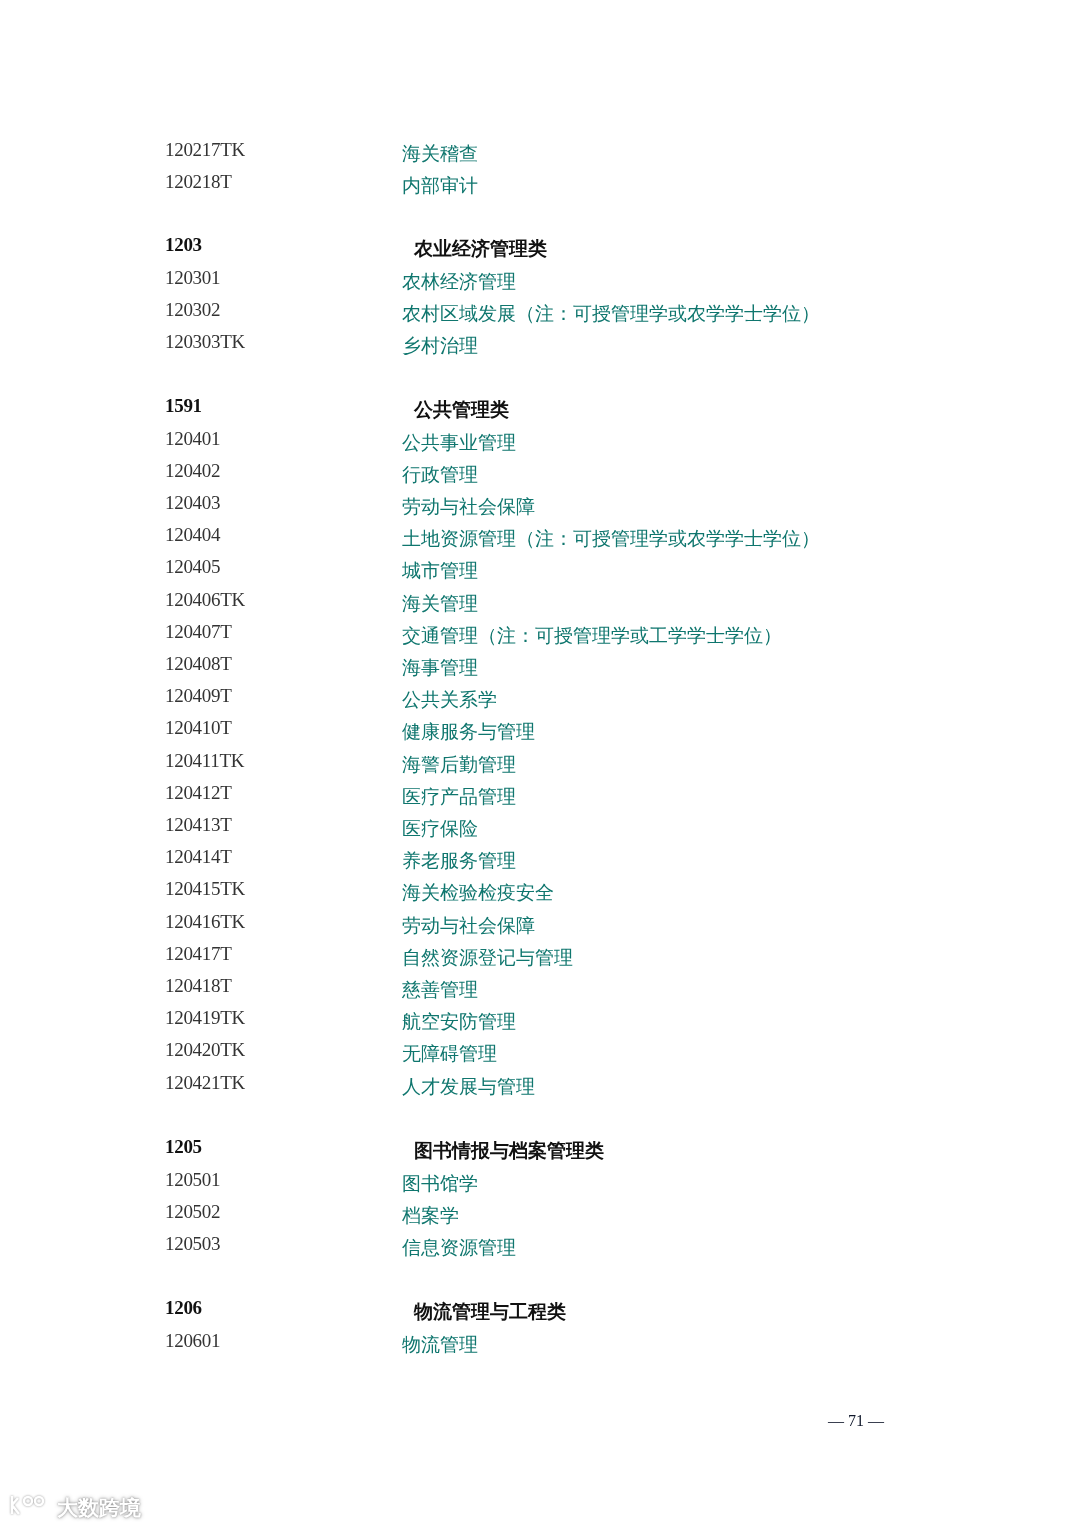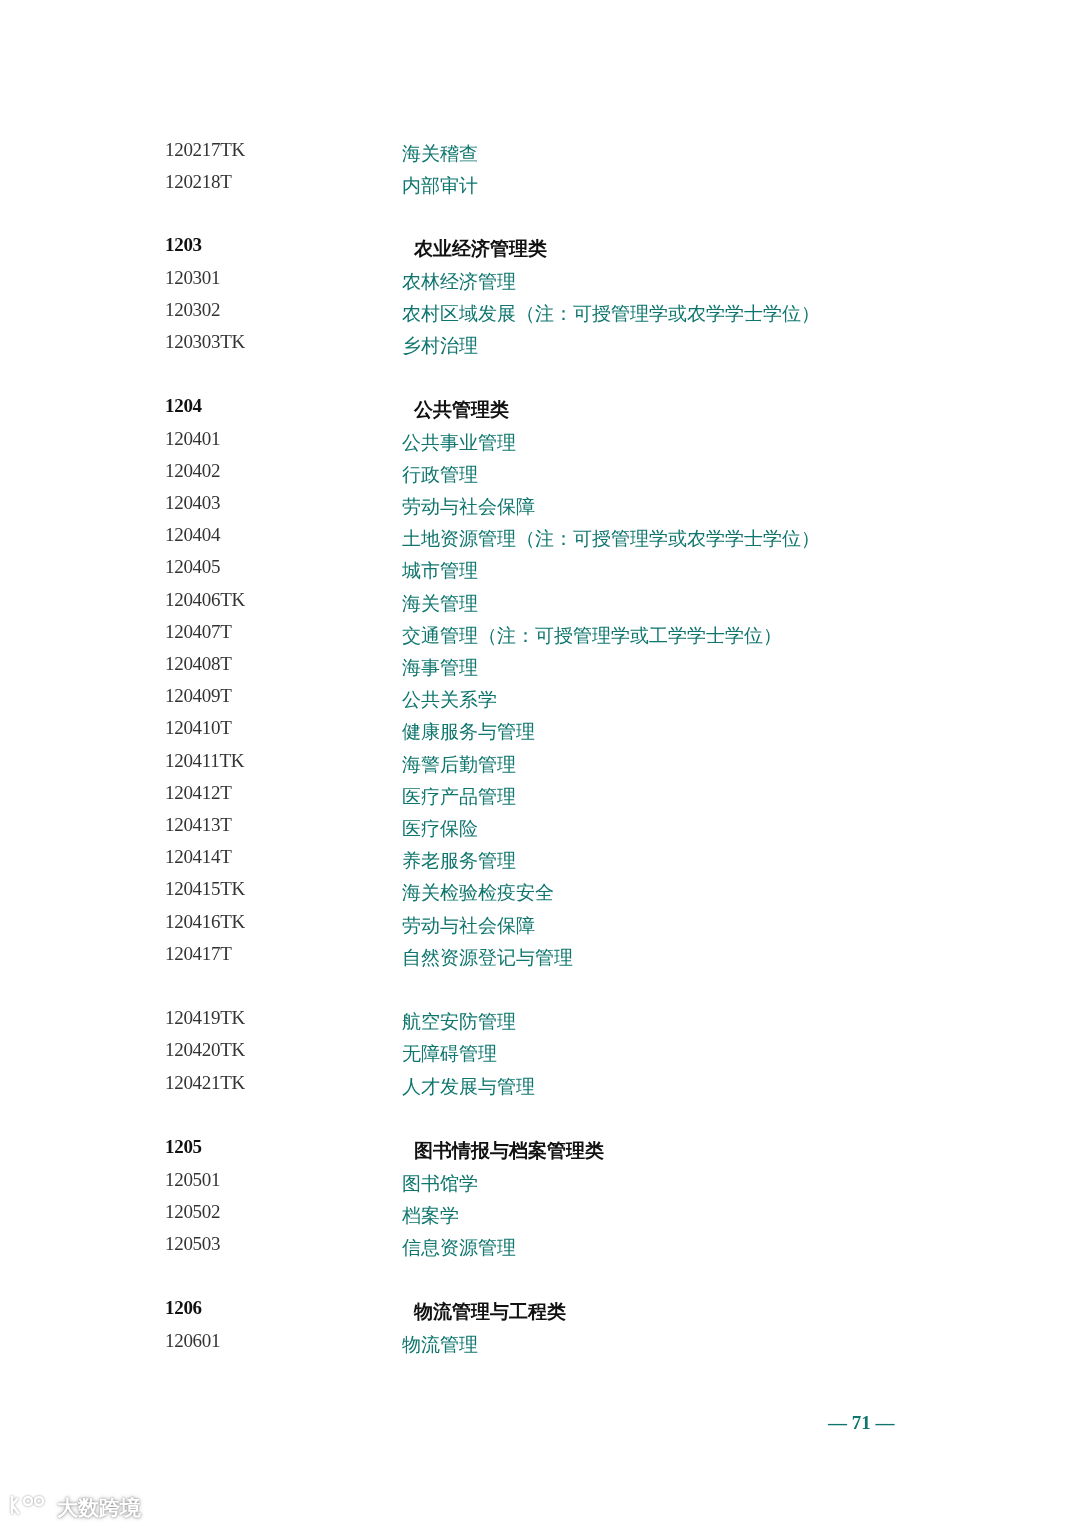--- a/index.html
+++ b/index.html
@@ -6,21 +6,21 @@
   body {
     width: 1080px; height: 1528px; background: #ffffff; position: relative; overflow: hidden;
     font-family: "DejaVu Serif", "Liberation Serif", serif; color: #222;
   }
   .page { position: absolute; left: 0; top: 0; width: 1080px; height: 1528px; }
   .row { position: absolute; left: 0; width: 1080px; height: 32px; }
   .code { position: absolute; left: 165px; top: 0; font-family: "Liberation Serif", "DejaVu Serif", serif; font-size: 19px; color: #333; letter-spacing: -0.3px; text-align: right; }
   .name { position: absolute; left: 402px; top: 2px; font-size: 19px; color: #0f766e; white-space: nowrap; }
   .row.group .code { font-weight: bold; color: #111; }
   .row.group .name { left: 380px; font-weight: bold; color: #111; margin-left: 34px; }
-  .pagenum { position: absolute; left: 828px; top: 1412px; font-family: "Liberation Serif", serif; font-size: 19px; color: #0f766e; font-weight: bold; }
+  .pagenum { position: absolute; left: 828px; top: 1412px; font-family: "Liberation Serif", serif; font-size: 16px; color: #0f172a; }
   .wm-icon { position: absolute; left: 8px; top: 1492px; width: 40px; height: 26px; }
   .watermark-text { position: absolute; left: 46px; top: 1494px; font-family: "DejaVu Sans", sans-serif; font-size: 21px; color: #fff; text-shadow: 0 0 2px #888, 0 0 4px #aaa; font-weight: bold; margin-left: 11px; }
 </style>
 </head>
 <body>
 
 <div class="page">
 
   <div class="row" style="top:139px">
     <span class="code">120217TK</span>
@@ -42,21 +42,21 @@
   <div class="row" style="top:299px">
     <span class="code">120302</span>
     <span class="name">农村区域发展（注：可授管理学或农学学士学位）</span>
   </div>
   <div class="row" style="top:331px">
     <span class="code">120303TK</span>
     <span class="name">乡村治理</span>
   </div>
 
   <div class="row group" style="top:395px">
-    <span class="code">1204</span>
+    <span class="code">1591</span>
     <span class="name">公共管理类</span>
   </div>
   <div class="row" style="top:428px">
     <span class="code">120401</span>
     <span class="name">公共事业管理</span>
   </div>
   <div class="row" style="top:460px">
     <span class="code">120402</span>
     <span class="name">行政管理</span>
   </div>
@@ -113,20 +113,24 @@
     <span class="name">海关检验检疫安全</span>
   </div>
   <div class="row" style="top:911px">
     <span class="code">120416TK</span>
     <span class="name">劳动与社会保障</span>
   </div>
   <div class="row" style="top:943px">
     <span class="code">120417T</span>
     <span class="name">自然资源登记与管理</span>
   </div>
+  <div class="row" style="top:975px">
+    <span class="code">120418T</span>
+    <span class="name">慈善管理</span>
+  </div>
   <div class="row" style="top:1007px">
     <span class="code">120419TK</span>
     <span class="name">航空安防管理</span>
   </div>
   <div class="row" style="top:1039px">
     <span class="code">120420TK</span>
     <span class="name">无障碍管理</span>
   </div>
   <div class="row" style="top:1072px">
     <span class="code">120421TK</span>

